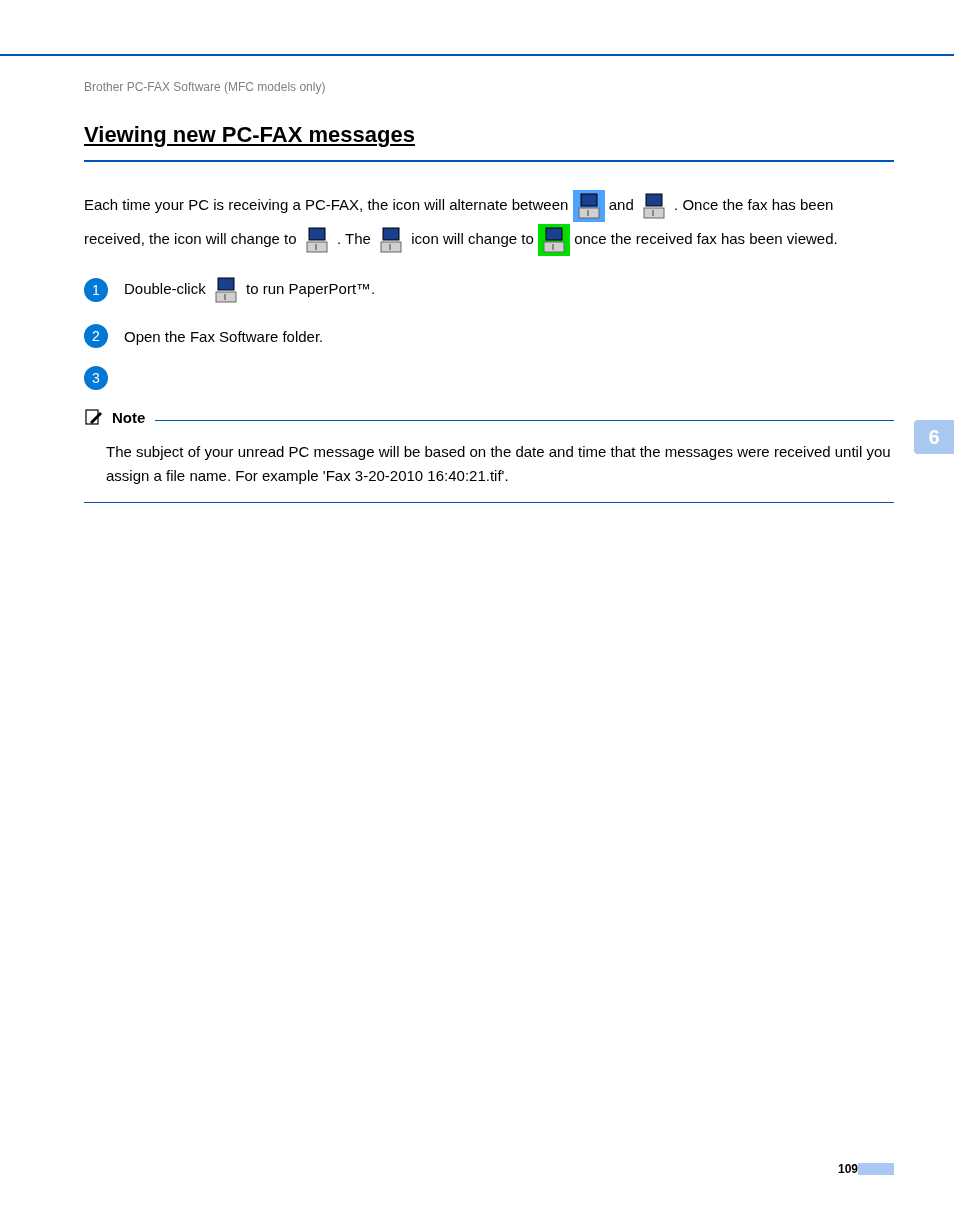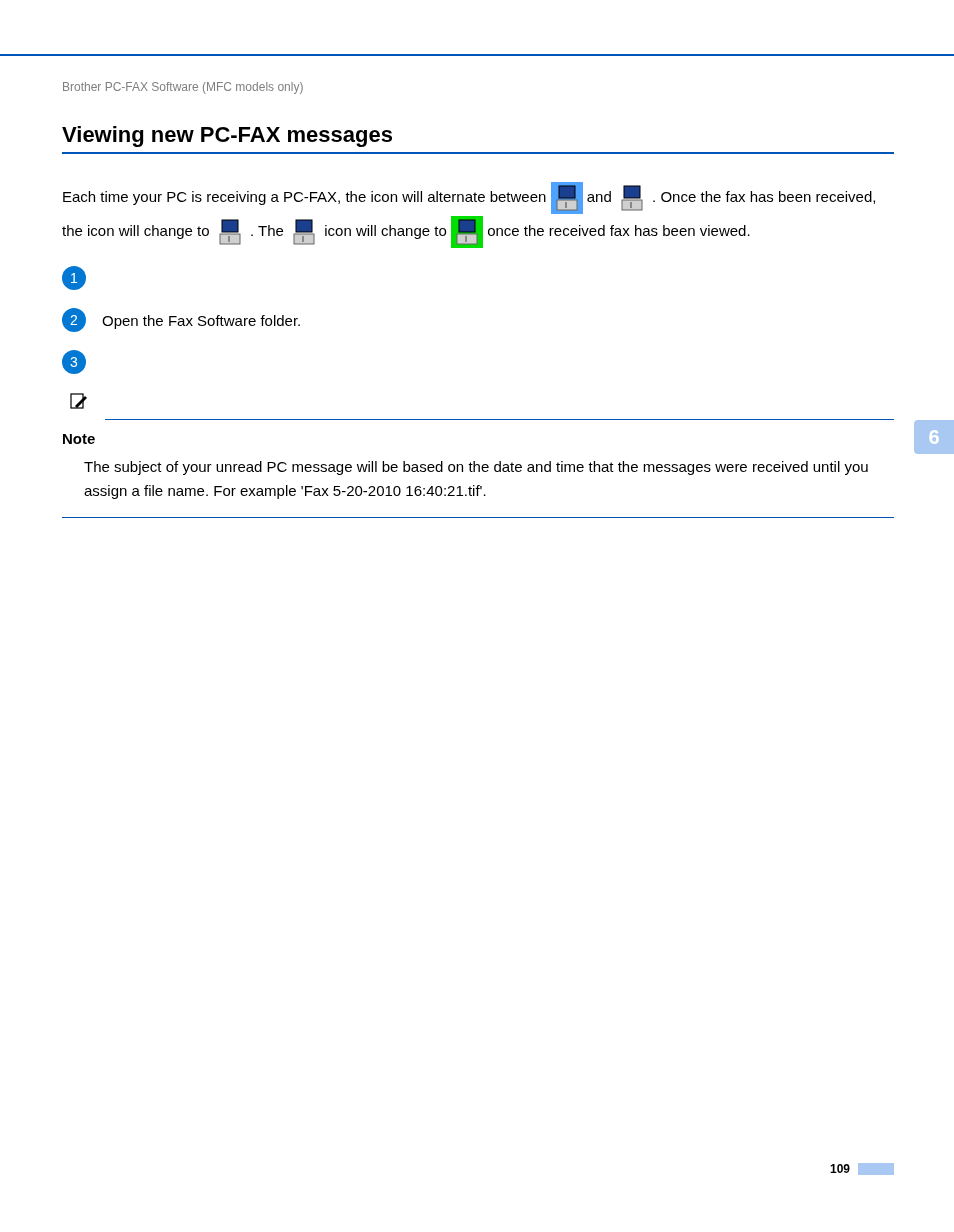--- a/index.html
+++ b/index.html
@@ -15,33 +15,34 @@
     position: absolute;
     top: 54px;
     left: 0;
     right: 0;
     height: 2px;
     background: #0056b8;
   }
   .content {
     position: absolute;
     top: 80px;
-    left: 62px;
+    left: 84px;
     right: 60px;
   }
   .breadcrumb {
     font-size: 12px;
     color: #808080;
     margin-bottom: 28px;
   }
   .section-title {
     font-size: 22px;
     font-weight: bold;
     color: #000;
-    margin-bottom: 4px;
+    margin-bottom: 12px;
+    text-decoration: underline;
   }
   .underline-bar {
     height: 2px;
     background: #0056b8;
     margin-bottom: 26px;
   }
   .body-text {
     font-size: 15px;
     line-height: 2.2;
     color: #000;
@@ -78,22 +79,22 @@
     justify-content: center;
     flex-shrink: 0;
     font-weight: 400;
   }
   .note-block {
     margin-top: 10px;
   }
   .note-header {
     display: flex;
     align-items: center;
-    gap: 20px;
-    flex-direction: column;
+    gap: 8px;
+    margin-bottom: 6px;
   }
   .note-icon {
     width: 20px;
     height: 18px;
   }
   .note-label {
     font-weight: bold;
     font-size: 15px;
   }
   .note-line-wrap { display:flex; align-items:center; gap:10px;}
@@ -122,21 +123,20 @@
     color: #fff;
     font-size: 20px;
     font-weight: bold;
   }
   .page-footer {
     position: absolute;
     bottom: 56px;
     right: 60px;
     display: flex;
     align-items: center;
-    gap: 8px;
     justify-content: center;
   }
   .page-number {
     font-size: 12px;
     font-weight: bold;
   }
   .page-mark {
     width: 36px;
     height: 12px;
     background: #a9c9f2;
@@ -203,20 +203,32 @@
           <rect x="6" y="18" width="20" height="10" fill="#d0d0d0" stroke="#666"></rect>
           <rect x="14" y="20" width="2" height="6" fill="#888"></rect>
         </svg>
     </span>
     <span> once the received fax has been viewed.</span>
   </div>
 
   <div class="step-list">
     <div class="step">
       <div class="step-badge">1</div>
+      <div>
+        <span>Double-click </span>
+        <span class="icon-img">
+          <svg viewBox="0 0 32 32">
+              <rect x="0" y="0" width="32" height="32" fill="#fff"></rect>
+              <rect x="8" y="4" width="16" height="12" fill="#1a3f8f" stroke="#000"></rect>
+              <rect x="6" y="18" width="20" height="10" fill="#d0d0d0" stroke="#666"></rect>
+              <rect x="14" y="20" width="2" height="6" fill="#888"></rect>
+            </svg>
+        </span>
+        <span> to run PaperPort™.</span>
+      </div>
     </div>
     <div class="step">
       <div class="step-badge">2</div>
       <div>Open the Fax Software folder.</div>
     </div>
     <div class="step">
       <div class="step-badge">3</div>
     </div>
   </div>
 
@@ -226,21 +238,21 @@
         <span class="note-icon">
           <svg viewBox="0 0 20 18">
               <rect x="2" y="2" width="12" height="14" fill="none" stroke="#000" stroke-width="1.2"></rect>
               <path d="M6 14 L16 4 L18 6 L8 16 Z" fill="#000"></path>
             </svg>
         </span>
         <span class="note-label">Note</span>
       </div>
       <div class="note-line"></div>
     </div>
-    <div class="note-body">The subject of your unread PC message will be based on the date and time that the messages were received until you assign a file name. For example 'Fax 5-20-2010 16:40:21.tif'.</div>
+    <div class="note-body">The subject of your unread PC message will be based on the date and time that the messages were received until you assign a file name. For example 'Fax 3-20-2010 16:40:21.tif'.</div>
     <div class="note-bottom-line"></div>
   </div>
 
 </div>
 
 <div class="page-footer">
   <span class="page-number">109</span>
   <span class="page-mark"></span>
 </div>
 

